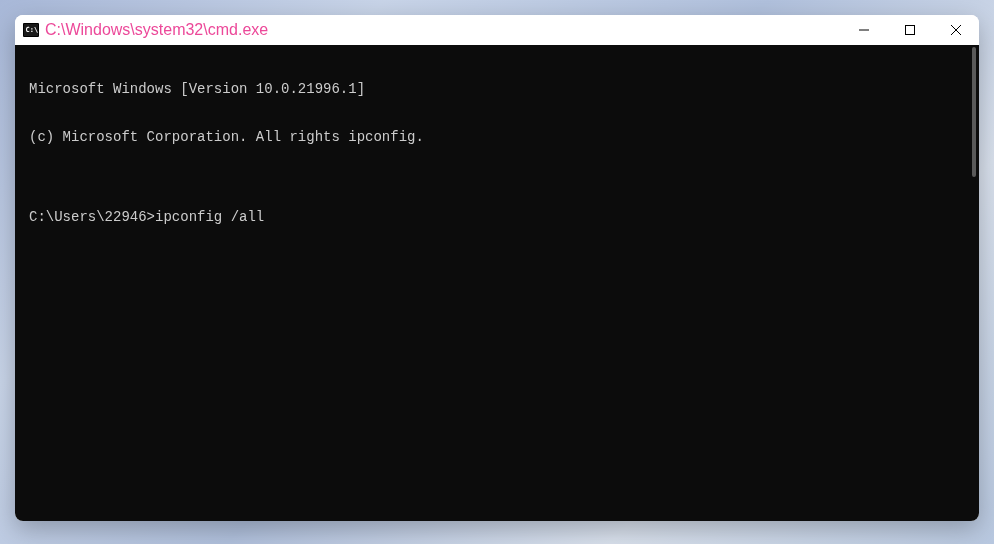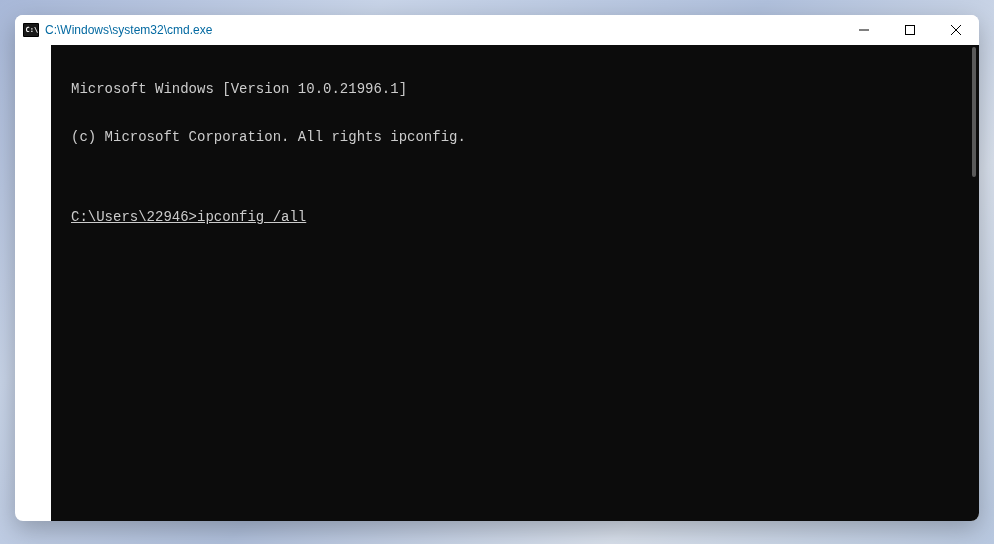--- a/index.html
+++ b/index.html
@@ -42,22 +42,22 @@
       margin-right: 6px;
       display: flex;
       align-items: center;
       justify-content: center;
     }
     .titlebar-icon svg {
       width: 16px;
       height: 16px;
     }
     .titlebar-title {
-      font-size: 12px;
-      color: #0369a1;
+      font-size: 16px;
+      color: #ec4899;
       flex: 1;
     }
     .titlebar-controls {
       display: flex;
       height: 100%;
     }
     .titlebar-btn {
       width: 46px;
       height: 100%;
       display: flex;
@@ -66,36 +66,34 @@
       color: #000;
       cursor: default;
     }
     .titlebar-btn svg {
       width: 10px;
       height: 10px;
     }
     .terminal {
       flex: 1;
       background: #0c0c0c;
-      padding: 4px 20px;
+      padding: 4px 14px;
       font-family: Consolas, "Courier New", monospace;
       font-size: 14px;
       line-height: 16px;
       color: #cccccc;
       white-space: pre;
       position: relative;
       overflow: hidden;
-      margin-left: 36px;
     }
     .terminal-line {
       white-space: pre;
     }
     .prompt-line {
       white-space: pre;
-      text-decoration: underline;
     }
     .scrollbar {
       position: absolute;
       right: 0;
       top: 30px;
       bottom: 0;
       width: 16px;
       background: transparent;
     }
     .scrollbar-thumb {

